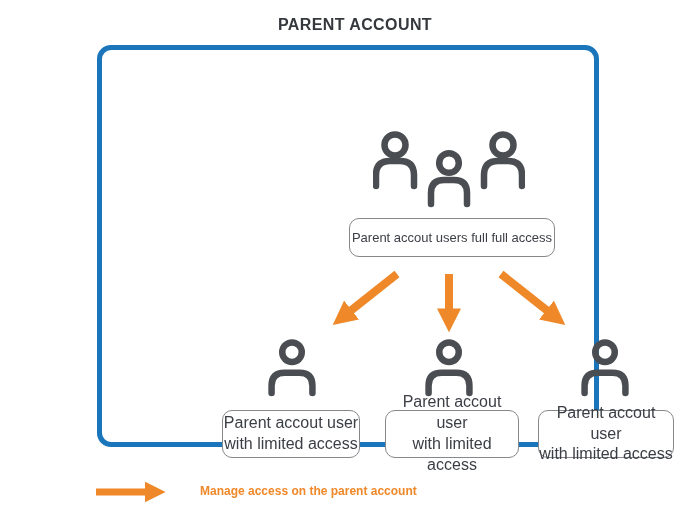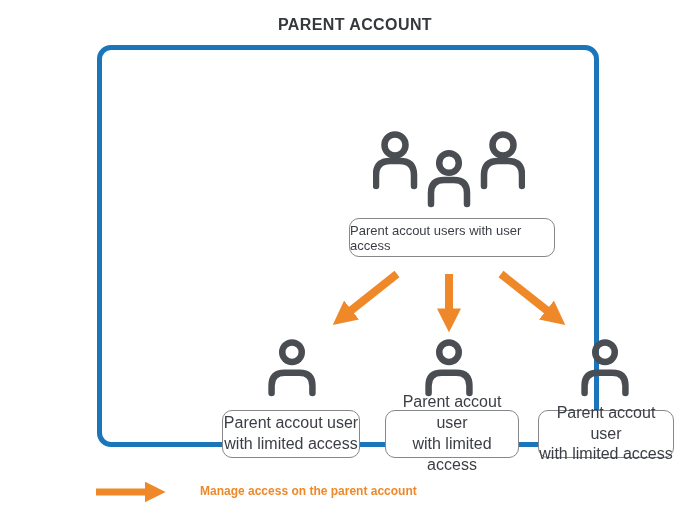--- a/index.html
+++ b/index.html
@@ -115,21 +115,21 @@
 
         <circle cx="130" cy="15" r="10.5"></circle>
         <path d="M111 56 L111 45 Q111 31 125 31 L135 31 Q149 31 149 45 L149 56"></path>
 
         <circle cx="76" cy="33" r="9.8"></circle>
         <path d="M58 74 L58 63 Q58 50 71 50 L81 50 Q94 50 94 63 L94 74"></path>
       </svg>
     </div>
 
     <div class="label-box full-access-box">
-      <span>Parent accout users with user access</span>
+      <span>Parent accout users full full access</span>
     </div>
 
     <div class="arrows-wrap">
       <svg width="320" height="72" viewBox="0 0 320 72">
         <defs>
           <marker id="ah1" viewBox="0 0 3 3" markerWidth="3" markerHeight="3" refX="1.2" refY="1.5" orient="auto">
             <path d="M0 0 L3 1.5 L0 3 Z" fill="#ef8829"></path>
           </marker>
         </defs>
         <g>

